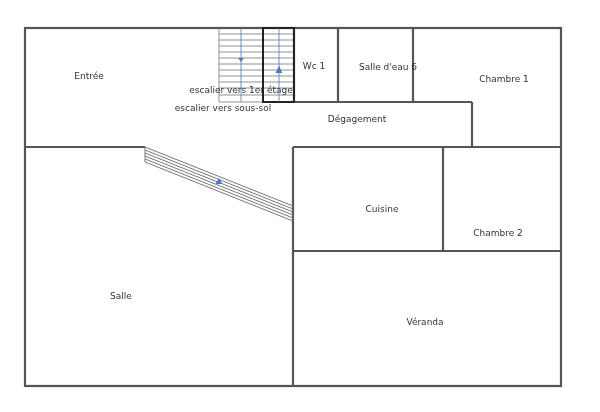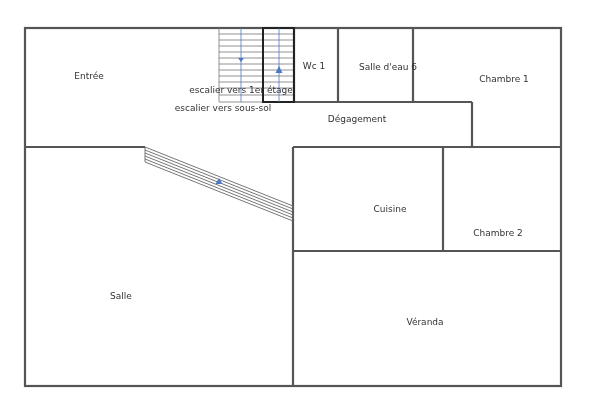--- a/index.html
+++ b/index.html
@@ -73,15 +73,15 @@
 </svg>
 
 <div class="lbl" style="left:89px; top:76px;">Entrée</div>
 <div class="lbl" style="left:223px; top:60px;margin-top:48px;">escalier vers sous-sol</div>
 <div class="lbl" style="left:241px; top:90px;">escalier vers 1er étage</div>
 <div class="lbl" style="left:314px; top:66px;">Wc 1</div>
 <div class="lbl" style="left:388px; top:67px;">Salle d'eau 6</div>
 <div class="lbl" style="left:504px; top:79px;text-align:right;">Chambre 1</div>
 <div class="lbl" style="left:357px; top:119px;">Dégagement</div>
 <div class="lbl" style="left:121px; top:296px;">Salle</div>
-<div class="lbl" style="left:376px; top:209px;padding-left:28px;">Cuisine</div>
+<div class="lbl" style="left:368px; top:209px;padding-left:28px;">Cuisine</div>
 <div class="lbl" style="left:498px; top:201px;margin-top:32px;">Chambre 2</div>
 <div class="lbl" style="left:425px; top:322px;">Véranda</div>
 
 </body></html>

